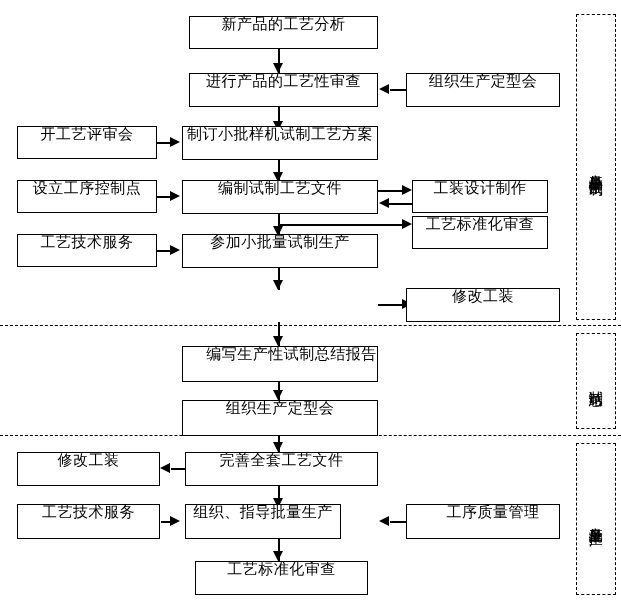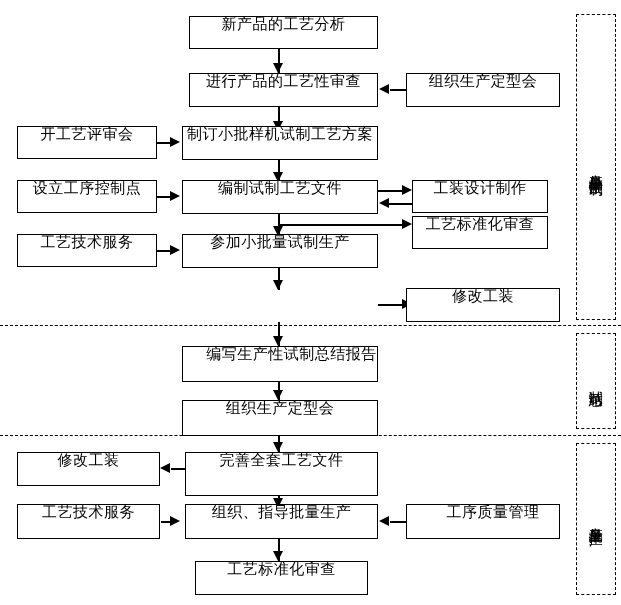--- a/index.html
+++ b/index.html
@@ -222,29 +222,29 @@
   </div>
 
   <div class="node" style="left:182px; top:400px; width:196px; height:36px;">
     <span>组织生产定型会</span>
   </div>
 
   <div class="node" style="left:17px; top:452px; width:143px; height:34px;">
     <span>修改工装</span>
   </div>
 
-  <div class="node" style="left:185px; top:452px; width:193px; height:44px;">
+  <div class="node" style="left:185px; top:452px; width:193px; height:34px;">
     <span>完善全套工艺文件</span>
   </div>
 
   <div class="node" style="left:17px; top:504px; width:143px; height:35px;">
     <span>工艺技术服务</span>
   </div>
 
-  <div class="node" style="left:185px; top:504px; width:193px; height:35px;">
+  <div class="node" style="left:185px; top:504px; width:156px; height:35px;">
     <span>组织、指导批量生产</span>
   </div>
 
   <div class="node" style="left:406px; top:504px; width:154px; height:35px;padding-left:20px;">
     <span>工序质量管理</span>
   </div>
 
   <div class="node" style="left:195px; top:561px; width:173px; height:34px;">
     <span>工艺标准化审查</span>
   </div>

